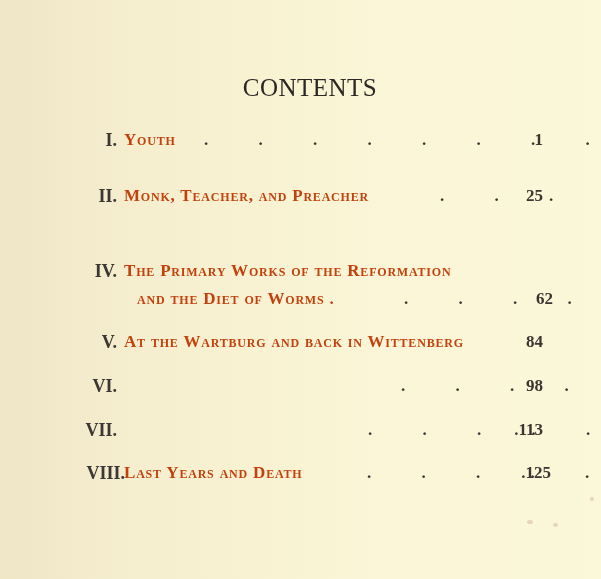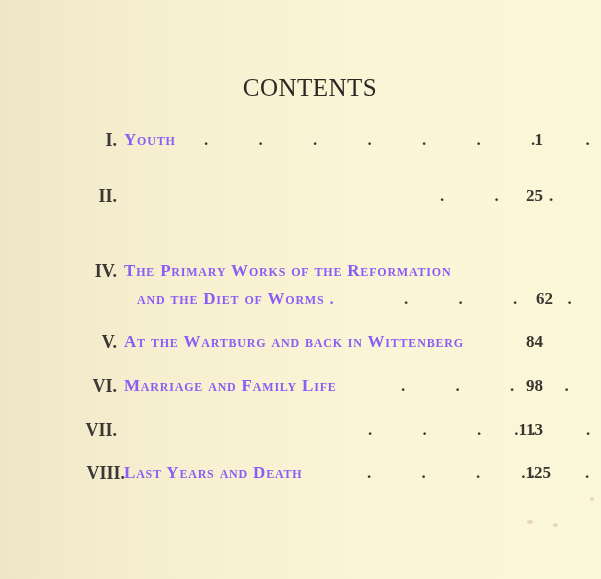--- a/index.html
+++ b/index.html
@@ -18,21 +18,21 @@
   }
   .entry { position: absolute; left: 0; width: 601px; height: 24px; font-size: 17px; }
   .num {
     position: absolute; right: 484px; top: 0; text-align: right;
     font-weight: bold; color: #3b3734; white-space: nowrap;
     font-size: 18px;
   }
   .label {
     position: absolute; left: 124px; top: 0; white-space: nowrap;
     font-variant: small-caps; font-weight: bold; letter-spacing: 0.8px;
-    color: #8b5cf6;
+    color: #c2410c;
   }
   .label.cont { left: 137px; }
   .leader {
     position: absolute; top: 0; white-space: nowrap; letter-spacing: 23px;
     color: #3a3531; font-weight: bold;
   }
   .page-no {
     position: absolute; right: 58px; top: 0; text-align: right;
     font-weight: bold; color: #3a3531; white-space: nowrap;
   }
@@ -46,20 +46,21 @@
 
   <div class="entry" style="top:130px;">
     <span class="num">I.</span>
     <span class="label">Youth</span>
     <span class="leader" style="left:204px;">. . . . . . . . . . . . .</span>
     <span class="page-no">1</span>
   </div>
 
   <div class="entry" style="top:174px;margin-top:12px;">
     <span class="num">II.</span>
+    <span class="label">Monk, Teacher, and Preacher</span>
     <span class="leader" style="left:440px;">. . .</span>
     <span class="page-no">25</span>
   </div>
 
 
   <div class="entry" style="top:261px;">
     <span class="num">IV.</span>
     <span class="label">The Primary Works of the Reformation</span>
   </div>
   <div class="entry" style="top:289px;padding-left:10px;">
@@ -69,21 +70,20 @@
   </div>
 
   <div class="entry" style="top:332px;">
     <span class="num">V.</span>
     <span class="label">At the Wartburg and back in Wittenberg</span>
     <span class="page-no">84</span>
   </div>
 
   <div class="entry" style="top:376px;">
     <span class="num">VI.</span>
-    <span class="label">Marriage and Family Life</span>
     <span class="leader" style="left:401px;">. . . .</span>
     <span class="page-no">98</span>
   </div>
 
   <div class="entry" style="top:420px;">
     <span class="num">VII.</span>
     <span class="leader" style="left:368px;">. . . . .</span>
     <span class="page-no">.113</span>
   </div>
 

